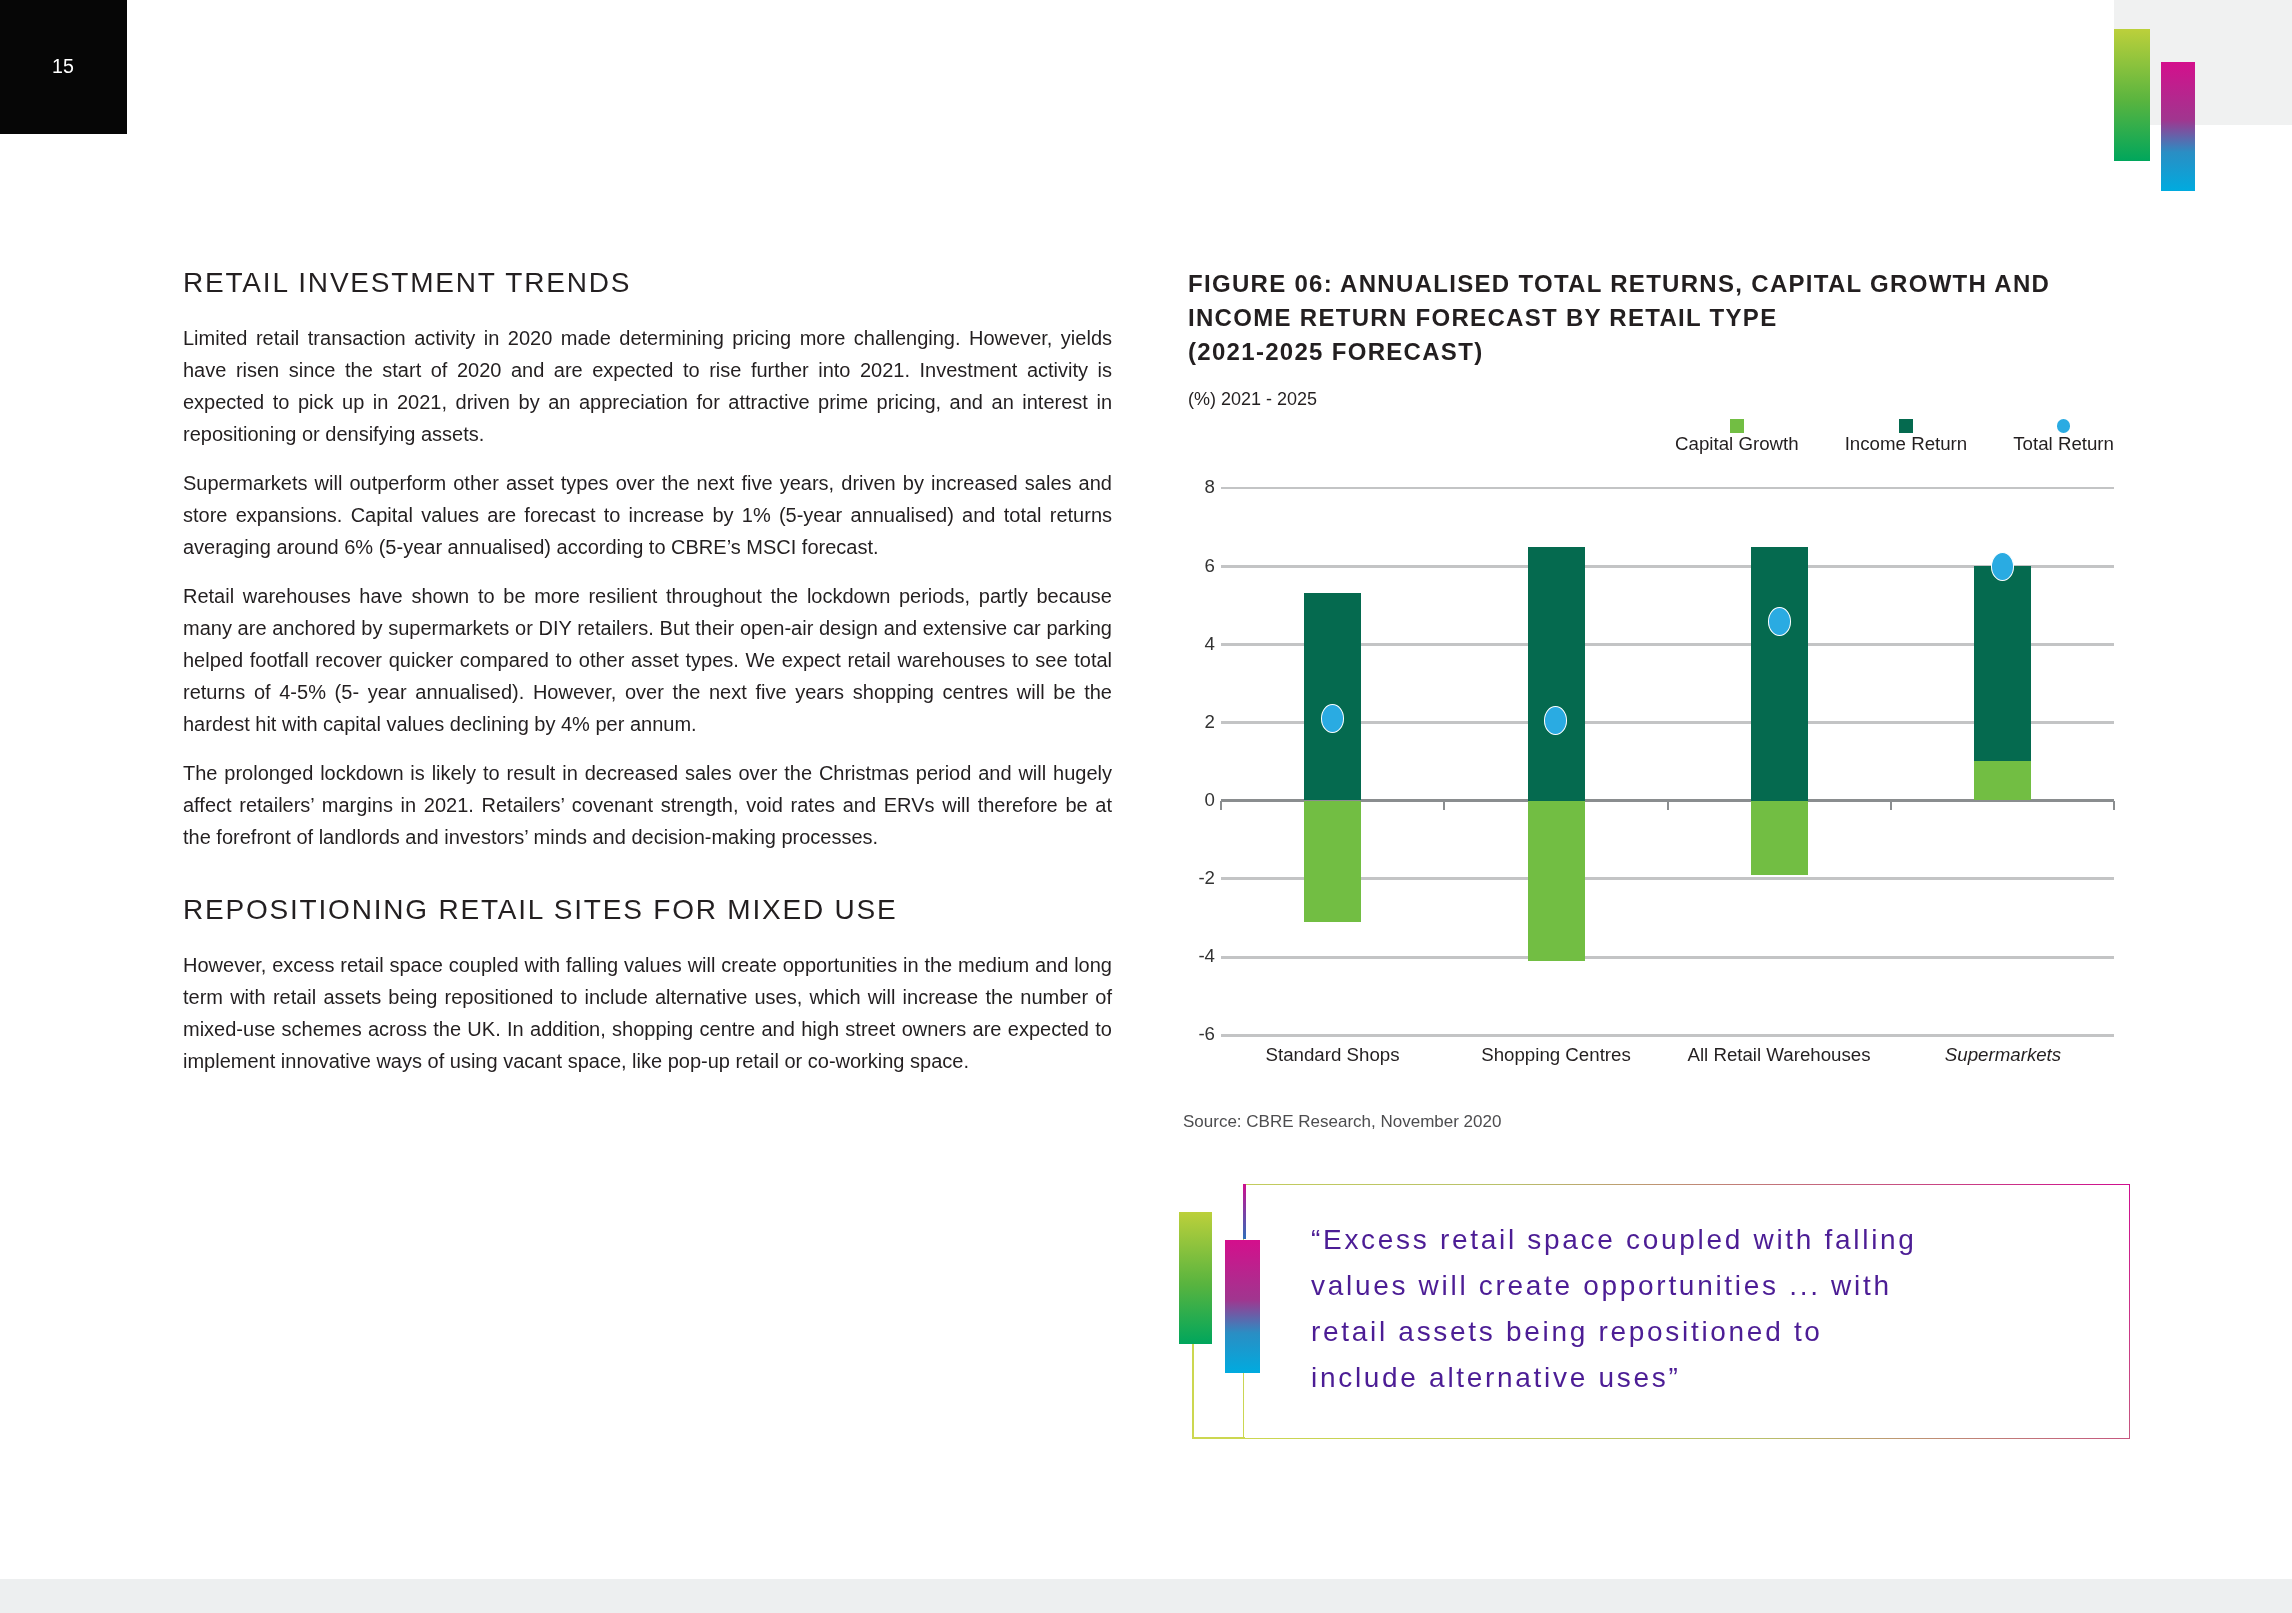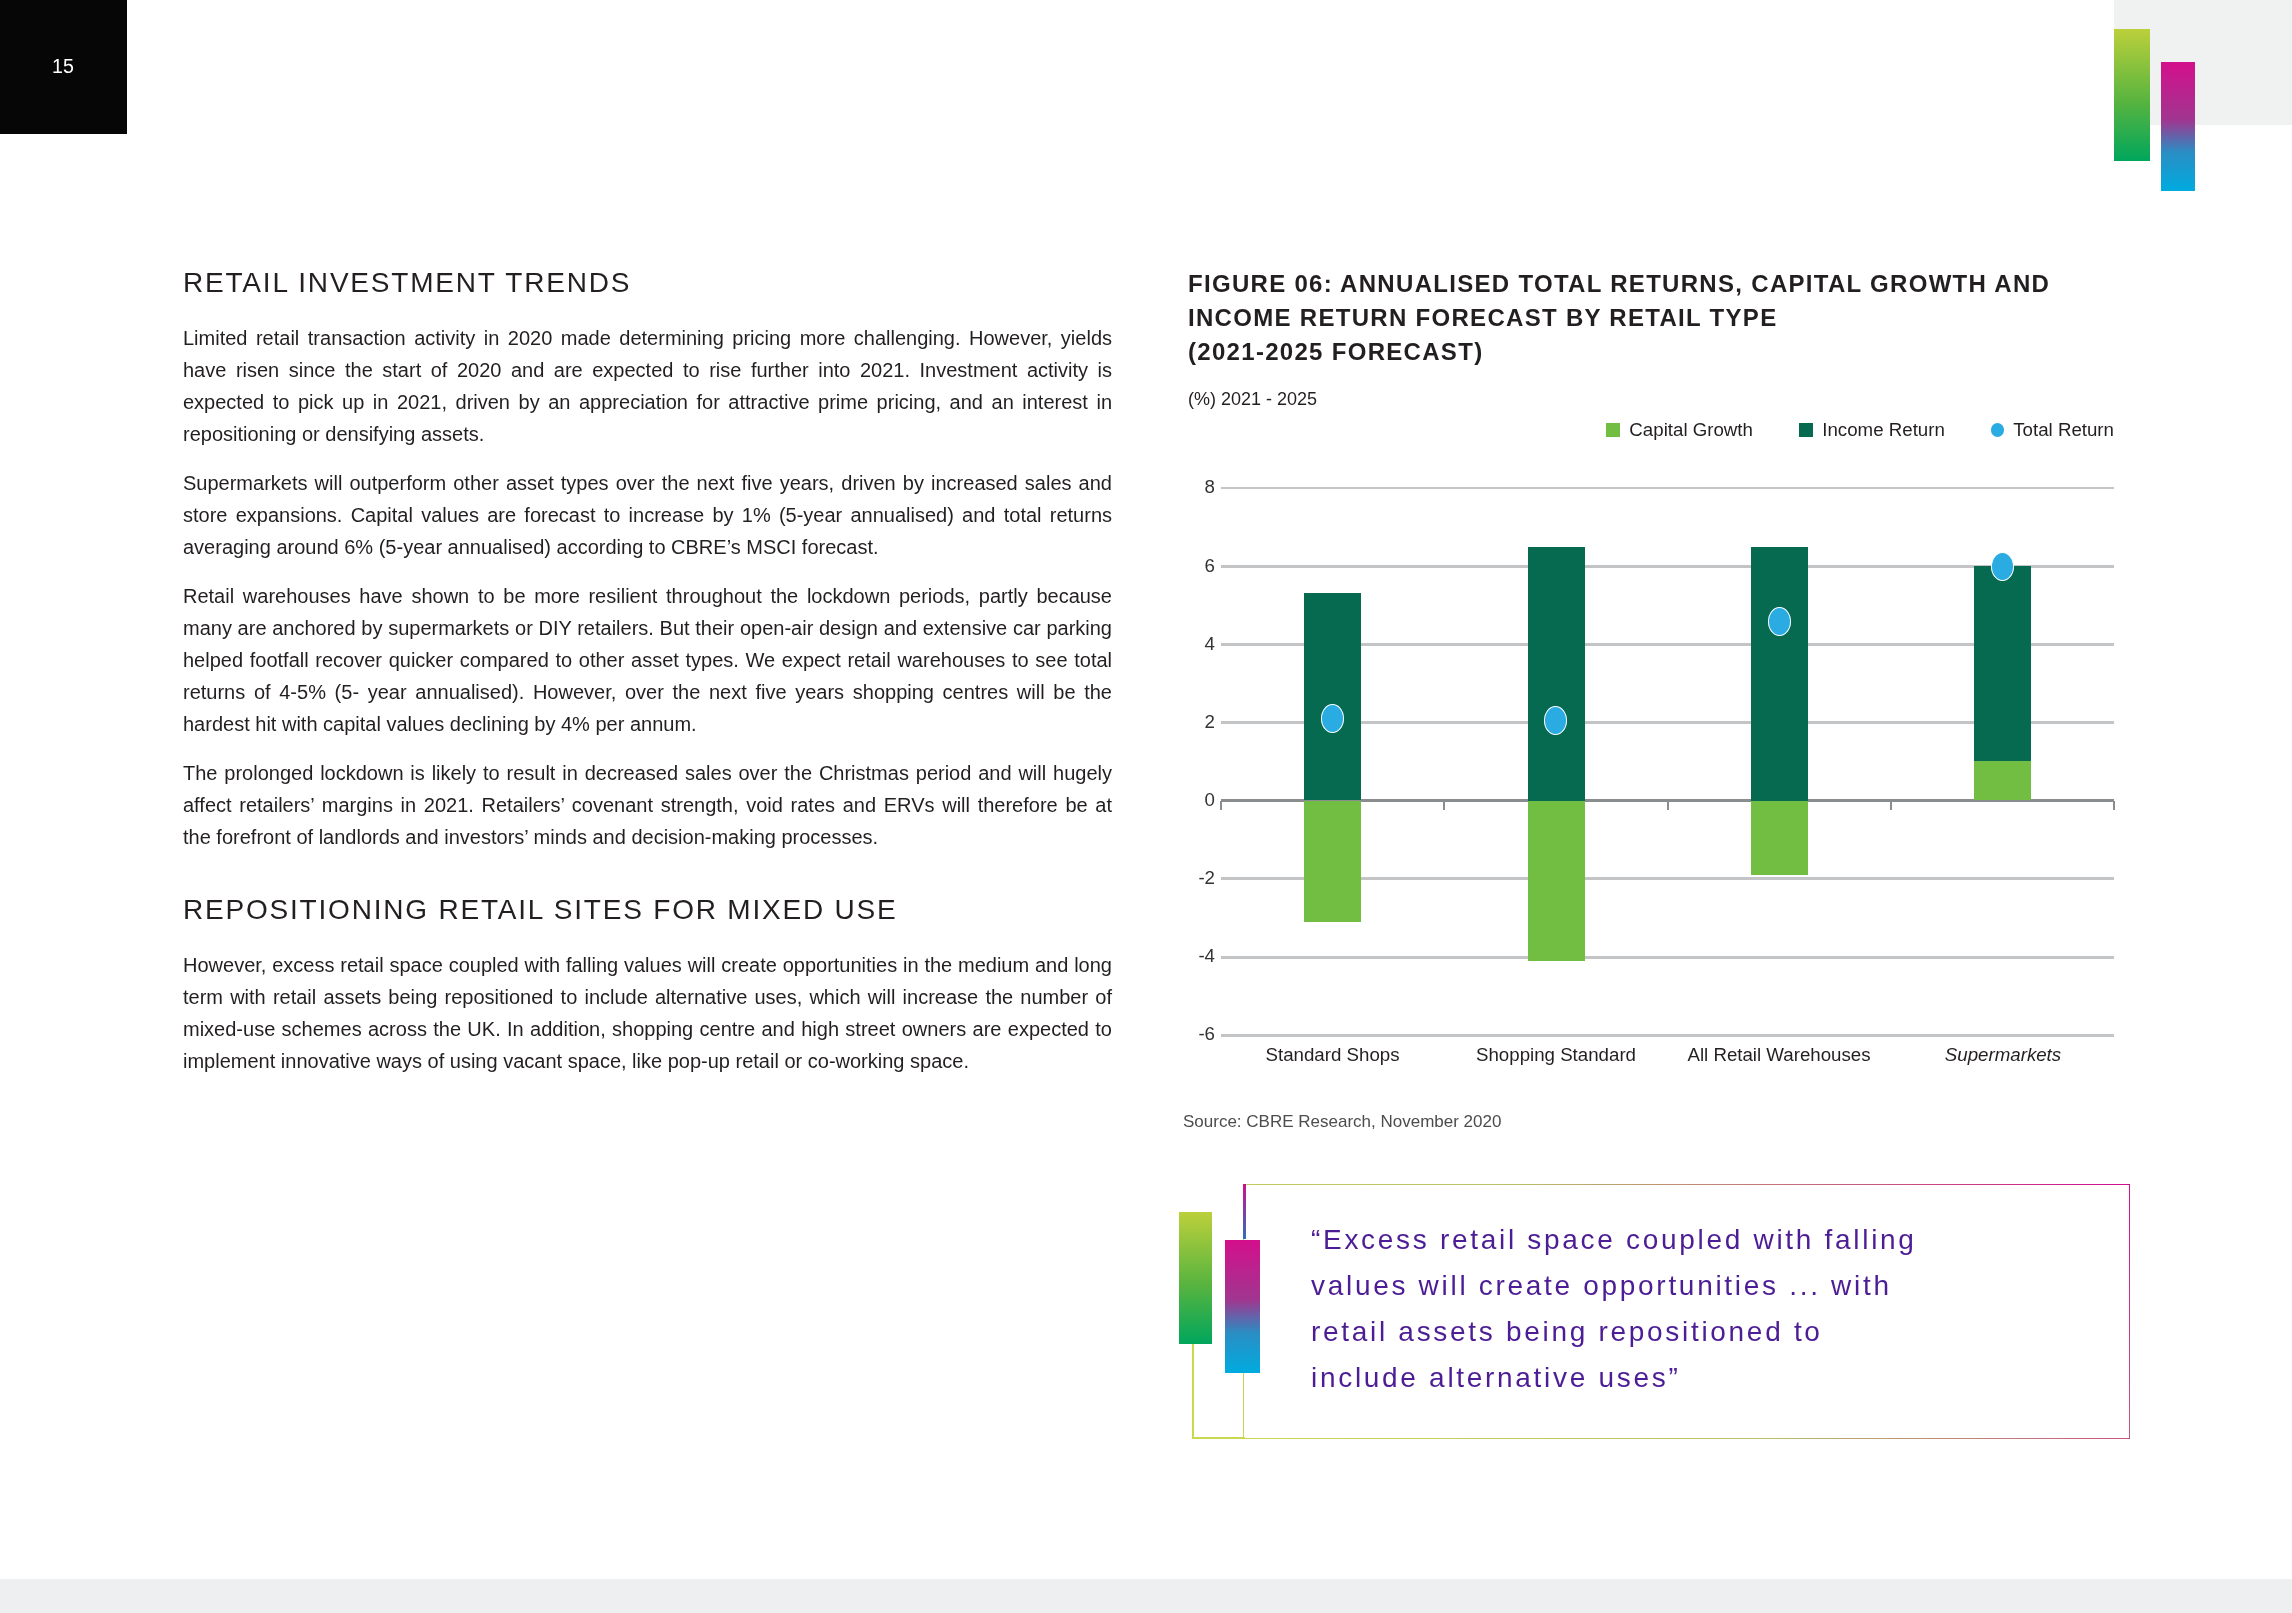--- a/index.html
+++ b/index.html
@@ -21,21 +21,21 @@
   .col-left{position:absolute;left:183px;top:267px;width:929px;}
   .h-section{font-size:28px;font-weight:400;letter-spacing:1.8px;margin:0 0 23px 0;}
   .h-section.second{margin-top:41px;}
   .col-left p{font-size:20px;line-height:32px;text-align:justify;margin:0 0 17px 0;}
 
   
   .fig-title{position:absolute;left:1188px;top:267px;width:1052px;font-size:24px;font-weight:700;
              letter-spacing:1.3px;line-height:34px;}
   .fig-unit{position:absolute;left:1188px;top:389px;font-size:18px;}
   .legend{position:absolute;top:419px;right:179px;display:flex;align-items:center;gap:46px;}
-  .legend .item{display:flex;align-items:center;gap:9px;font-size:18.7px;}
+  .legend .item{display:flex;align-items:center;font-size:18.7px;flex-direction:column;}
   .legend .sw{width:14.3px;height:14.3px;display:inline-block;}
   .legend .sw.round{width:13.4px;height:13.4px;border-radius:50%;}
   .chart{position:absolute;left:1188px;top:463px;width:1007px;height:624px;}
   .grid{position:absolute;height:2.7px;background:#c3c4c5;}
   .grid.zero{background:#8a8d8f;}
   .ytick{position:absolute;left:0;width:27px;text-align:right;font-size:18.7px;color:#333;}
   .axtick{position:absolute;width:1.8px;height:9px;background:#8a8d8f;}
   .barseg{position:absolute;width:57px;}
   .dot{position:absolute;width:23px;height:28.5px;border-radius:50%;border:1.8px solid #fff;box-sizing:border-box;z-index:3;}
   .cat{position:absolute;width:232px;text-align:center;font-size:18.7px;}
@@ -124,21 +124,21 @@
       <div class="axtick" style="left: 479px; top: 338px;"></div>
       <div class="axtick" style="left: 702px; top: 338px;"></div>
       <div class="axtick" style="left: 925px; top: 338px;"></div>
       <div class="barseg" style="background: rgb(114, 190, 67); left: 116px; top: 338px; height: 121px;"></div>
       <div class="barseg" style="background: rgb(5, 106, 79); left: 116px; top: 130px; height: 207px;"></div>
       <div class="dot" style="background: rgb(42, 171, 226); left: 133px; top: 241px;"></div>
       <div class="cat" style="left: 28.5px; top: 581px;">Standard Shops</div>
       <div class="barseg" style="background: rgb(114, 190, 67); left: 340px; top: 338px; height: 160px;"></div>
       <div class="barseg" style="background: rgb(5, 106, 79); left: 340px; top: 84px; height: 254px;"></div>
       <div class="dot" style="background: rgb(42, 171, 226); left: 356px; top: 243px;"></div>
-      <div class="cat" style="left: 252px; top: 581px;">Shopping Standard</div>
+      <div class="cat" style="left: 252px; top: 581px;">Shopping Centres</div>
       <div class="barseg" style="background: rgb(114, 190, 67); left: 563px; top: 338px; height: 74px;"></div>
       <div class="barseg" style="background: rgb(5, 106, 79); left: 563px; top: 84px; height: 254px;"></div>
       <div class="dot" style="background: rgb(42, 171, 226); left: 580px; top: 144px;"></div>
       <div class="cat" style="left: 475px; top: 581px;">All Retail Warehouses</div>
       <div class="barseg" style="background: rgb(114, 190, 67); left: 786px; top: 298px; height: 39px;"></div>
       <div class="barseg" style="background: rgb(5, 106, 79); left: 786px; top: 103px; height: 195px;"></div>
       <div class="dot" style="background: rgb(42, 171, 226); left: 803px; top: 89px;"></div>
       <div class="cat" style="left: 699px; top: 581px; font-style: italic;">Supermarkets</div>
     </div>
   <div class="source">Source: CBRE Research, November 2020</div>

